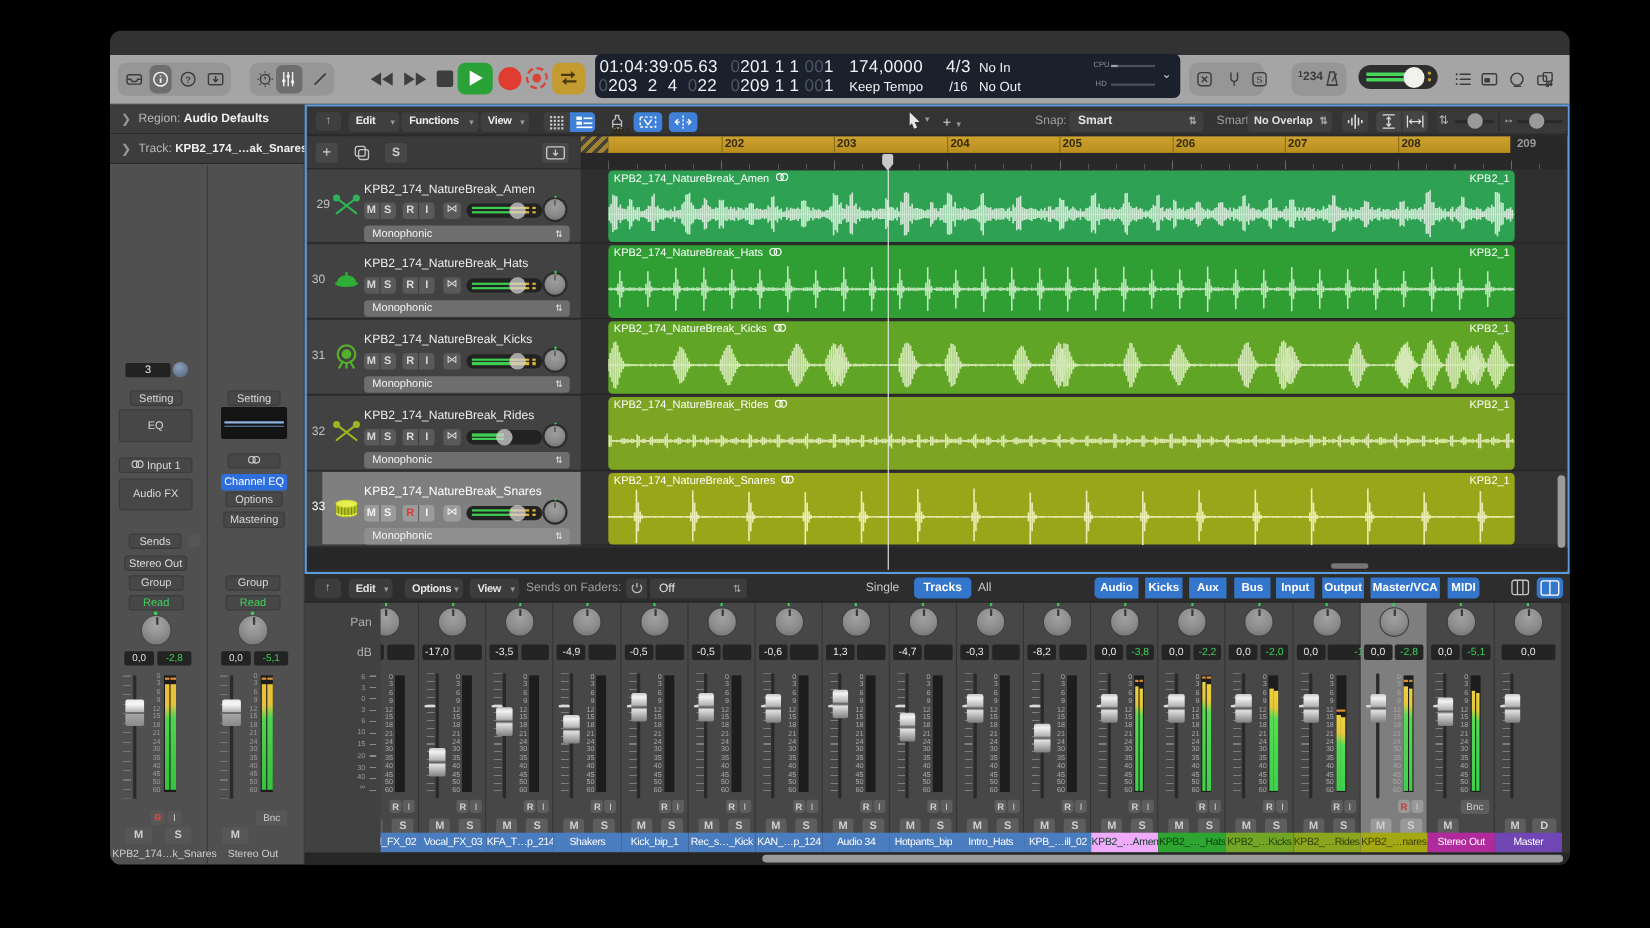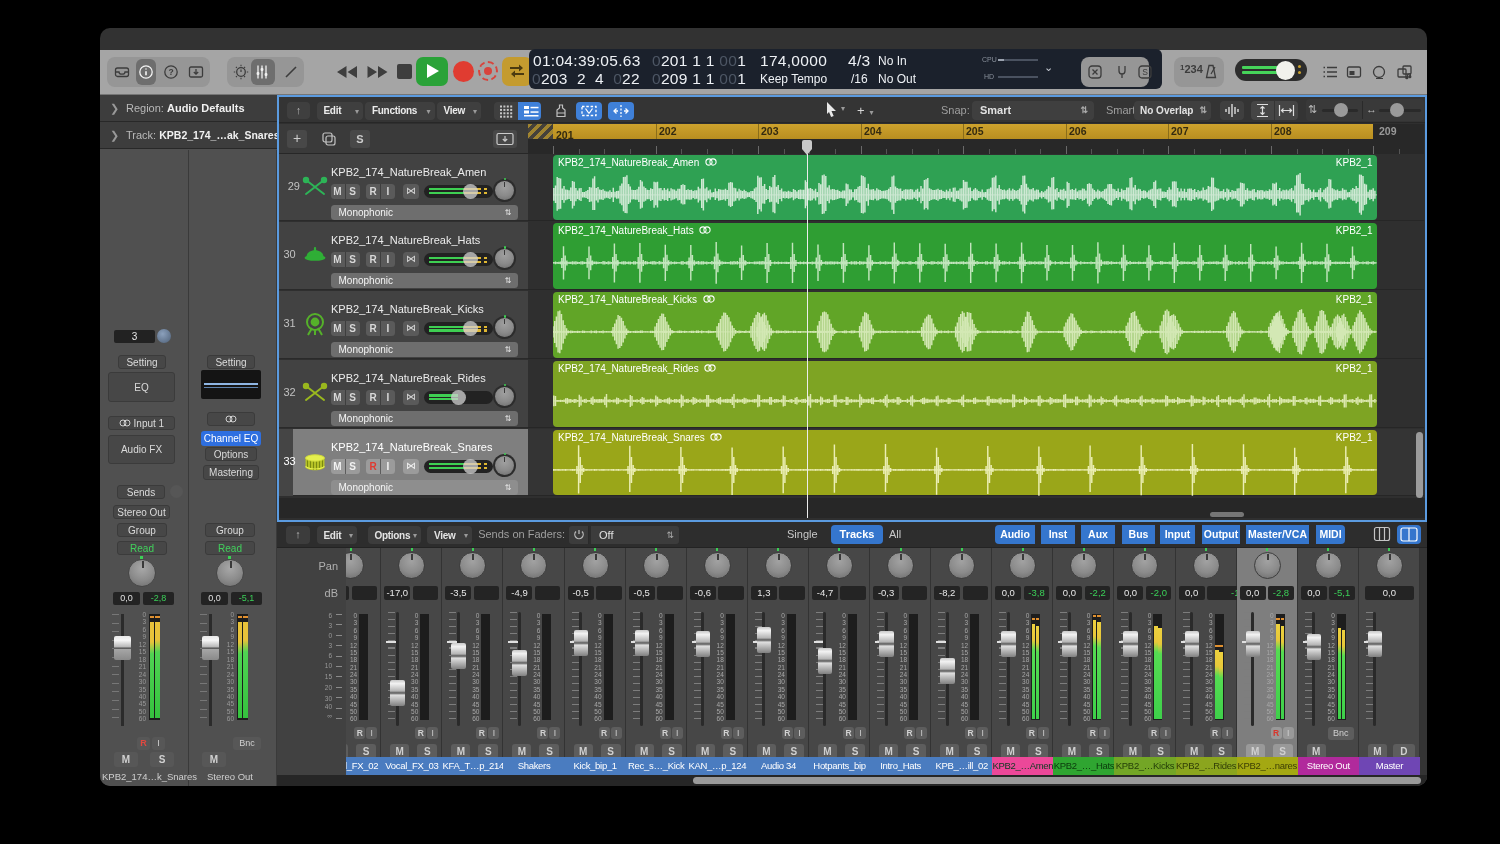--- a/index.html
+++ b/index.html
@@ -12,21 +12,21 @@
 .tl{position:absolute;top:6.5px;width:10px;height:10px;border-radius:50%;}
 #title{position:absolute;top:4px;left:0;width:100%;text-align:center;font-size:10.5px;
 font-weight:700;color:#3a3a3a;letter-spacing:-0.3px;}
 #toolbar{position:absolute;left:0;top:22px;width:100%;height:45px;background:#a5a5a5;
 border-bottom:1px solid #767676;}
 .tgroup{position:absolute;top:7px;height:30px;background:#969696;border-radius:8px;}
 .tseg{position:absolute;top:2px;height:26px;border-radius:6px;}
 .tsel{background:#6e6e6e;}
 .ticon{position:absolute;color:#3c3c3c;}
 
-#lcd{position:absolute;left:429px;top:-1.5px;width:633px;height:40px;background:#1b212c;
+#lcd{position:absolute;left:441px;top:-1.5px;width:532px;height:40px;background:#1b212c;
 border-radius:6px;color:#eef1f5;}
 .lcdbig{position:absolute;font-size:15.5px;font-weight:400;letter-spacing:0.3px;white-space:pre;}
 .lcdsm{position:absolute;font-size:12px;font-weight:400;white-space:pre;}
 .dim{color:#4d5664;}
 
 #inspector{position:absolute;left:0;top:67px;width:177px;height:691px;background:#505050;}
 .insphdr{position:absolute;left:0;width:177px;height:27px;background:#3d3d3d;
 border-bottom:1px solid #282828;color:#b9b9b9;font-size:11px;white-space:nowrap;overflow:hidden;}
 .ibtn{position:absolute;background:#474747;border-radius:3px;color:#dadada;font-size:10px;
 text-align:center;border:1px solid #3b3b3b;}
@@ -331,21 +331,21 @@
           <rect x="8" y="6" width="9" height="9" rx="2"></rect>
         </svg></div>
 <div class="abs" style="left:71px;top:33px;width:20px;height:18px;background:#484848;border-radius:3px;color:#ccc;font-size:11px;font-weight:700;text-align:center;line-height:18px;">S</div>
 <div class="abs" style="left:214px;top:33px;width:24px;height:18px;background:#484848;border-radius:3px;"><svg width="24" height="18" viewBox="0 0 24 18" fill="none" stroke="#ccc" stroke-width="1.2">
           <rect x="4" y="3.5" width="16" height="11" rx="1.5"></rect>
           <path d="M12 6v5M9.8 9l2.2 2.2L14.2 9"></path>
         </svg></div>
 <div class="abs" style="left:249px;top:27px;width:896px;height:30px;background:#282828;"></div>
 <div class="abs" style="left:249px;top:27px;width:25px;height:15px;background:repeating-linear-gradient(135deg,#a08430 0,#a08430 3.5px,#45413a 3.5px,#45413a 7px);"></div>
 <div class="abs" style="left:274px;top:27px;width:820px;height:15px;background:linear-gradient(180deg,#cda22d,#b88e20);"></div>
-<div class="abs" style="left:277px;top:32px;font-size:10.5px;font-weight:700;color:#332a10;">201</div>
+<div class="abs" style="left:277px;top:17px;font-size:10.5px;font-weight:700;color:#332a10;">201</div>
 <div class="abs" style="left:380px;top:28px;font-size:10.5px;font-weight:700;color:#332a10;">202</div>
 <div class="abs" style="left:377px;top:27px;width:1px;height:15px;background:#8a6d1a;"></div>
 <div class="abs" style="left:482px;top:28px;font-size:10.5px;font-weight:700;color:#332a10;">203</div>
 <div class="abs" style="left:479px;top:27px;width:1px;height:15px;background:#8a6d1a;"></div>
 <div class="abs" style="left:585px;top:28px;font-size:10.5px;font-weight:700;color:#332a10;">204</div>
 <div class="abs" style="left:582px;top:27px;width:1px;height:15px;background:#8a6d1a;"></div>
 <div class="abs" style="left:687px;top:28px;font-size:10.5px;font-weight:700;color:#332a10;">205</div>
 <div class="abs" style="left:684px;top:27px;width:1px;height:15px;background:#8a6d1a;"></div>
 <div class="abs" style="left:790px;top:28px;font-size:10.5px;font-weight:700;color:#332a10;">206</div>
 <div class="abs" style="left:787px;top:27px;width:1px;height:15px;background:#8a6d1a;"></div>
@@ -612,21 +612,21 @@
 <div class="mtext" style="left:201px;top:6px;width:87px;text-align:right;color:#9f9f9f;">Sends on Faders:</div>
 <div class="abs" style="left:292px;top:4px;width:20px;height:18px;background:#3c3c3c;border-radius:3px 0 0 3px;border-right:1px solid #2a2a2a;"><svg width="20" height="18" viewBox="0 0 20 18" fill="none" stroke="#b8b8b8" stroke-width="1.3">
           <path d="M10 4v4"></path>
           <path d="M7 5.5a4.2 4.2 0 1 0 6 0"></path>
         </svg></div>
 <div class="abs" style="left:314px;top:4px;width:88px;height:18px;background:#3c3c3c;border-radius:0 3px 3px 0;color:#e0e0e0;font-size:11px;line-height:18px;"><span style="margin-left:8px;">Off</span><span class="abs" style="right:5px;top:0;font-size:9px;color:#aaa;">⇅</span></div>
 <div class="mtext" style="left:510px;top:6px;color:#c8c8c8;">Single</div>
 <div class="abs" style="left:554px;top:3px;width:52px;height:19px;background:#3576cd;border-radius:4px;color:#fff;font-size:11px;font-weight:700;text-align:center;line-height:19px;">Tracks</div>
 <div class="mtext" style="left:612px;top:6px;color:#c8c8c8;">All</div>
 <div class="abs" style="left:718px;top:3px;width:40px;height:19px;background:#3576cd;border-radius:4px 0 0 4px;color:#fff;font-size:10.5px;font-weight:700;text-align:center;line-height:19px;">Audio</div>
-<div class="abs" style="left:764px;top:3px;width:34px;height:19px;background:#3576cd;color:#fff;font-size:10.5px;font-weight:700;text-align:center;line-height:19px;">Inst</div>
+<div class="abs" style="left:764px;top:3px;width:34px;height:19px;background:#3576cd;color:#fff;font-size:10.5px;font-weight:700;text-align:center;line-height:19px;">Kicks</div>
 <div class="abs" style="left:804px;top:3px;width:34px;height:19px;background:#3576cd;color:#fff;font-size:10.5px;font-weight:700;text-align:center;line-height:19px;">Aux</div>
 <div class="abs" style="left:845px;top:3px;width:33px;height:19px;background:#3576cd;color:#fff;font-size:10.5px;font-weight:700;text-align:center;line-height:19px;">Bus</div>
 <div class="abs" style="left:883px;top:3px;width:35px;height:19px;background:#3576cd;color:#fff;font-size:10.5px;font-weight:700;text-align:center;line-height:19px;">Input</div>
 <div class="abs" style="left:925px;top:3px;width:38px;height:19px;background:#3576cd;color:#fff;font-size:10.5px;font-weight:700;text-align:center;line-height:19px;">Output</div>
 <div class="abs" style="left:969px;top:3px;width:63px;height:19px;background:#3576cd;color:#fff;font-size:10.5px;font-weight:700;text-align:center;line-height:19px;">Master/VCA</div>
 <div class="abs" style="left:1039px;top:3px;width:29px;height:19px;background:#3576cd;border-radius:0 4px 4px 0;color:#fff;font-size:10.5px;font-weight:700;text-align:center;line-height:19px;">MIDI</div>
 <div class="abs" style="left:1095px;top:3px;width:20px;height:18px;"><svg width="20" height="18" viewBox="0 0 20 18" fill="none" stroke="#c5c5c5" stroke-width="1.2">
           <rect x="2.5" y="2.5" width="15" height="13" rx="2"></rect>
           <path d="M7.5 2.5v13M12.5 2.5v13"></path>
         </svg></div>
@@ -870,21 +870,21 @@
 <div class="abs" style="left:24px;top:64px;width:13px;font-size:6.5px;line-height:7.38px;color:#a8a8a8;text-align:right;">0<br>3<br>6<br>9<br>12<br>15<br>18<br>21<br>24<br>30<br>35<br>40<br>45<br>50<br>60</div>
 <div class="abs" style="left:39px;top:66px;width:9px;height:106px;background:#1d1d1d;"></div>
 <div class="abs" style="left:39.8px;top:76px;width:3.3px;height:94.5px;background:linear-gradient(180deg,#edd13e 0,#e8c83a 16px,#55dc52 26px,#3ed04a 100%);"></div>
 <div class="abs" style="left:43.9px;top:78px;width:3.3px;height:92.5px;background:linear-gradient(180deg,#edd13e 0,#e8c83a 16px,#55dc52 26px,#3ed04a 100%);"></div>
 <div class="abs" style="left:39.8px;top:70px;width:3.3px;height:1.8px;background:#e09030;"></div>
 <div class="abs" style="left:43.9px;top:70px;width:3.3px;height:1.8px;background:#e09030;"></div>
 <div class="mbtn" style="left:34px;top:179px;width:11px;height:12px;font-size:8.5px;font-weight:700;line-height:12px;background:#5d5d5d;color:#d0d0d0;">R</div>
 <div class="mbtn" style="left:46px;top:179px;width:11px;height:12px;font-size:8.5px;line-height:12px;background:#5d5d5d;">I</div>
 <div class="mbtn" style="left:9px;top:196px;width:19px;height:15px;font-size:10px;font-weight:700;line-height:15px;background:#5d5d5d;">M</div>
 <div class="mbtn" style="left:36px;top:196px;width:20px;height:15px;font-size:10px;font-weight:700;line-height:15px;background:#5d5d5d;">S</div>
-<div class="abs" style="left:0;top:209px;width:61.1px;height:18px;background:#ec4899;color:#0a3b20;font-size:9.5px;letter-spacing:-0.3px;text-align:center;line-height:18px;white-space:nowrap;overflow:hidden;box-sizing:border-box;">KPB2_…Amen</div>
+<div class="abs" style="left:0;top:209px;width:61.1px;height:18px;background:#f0abfc;color:#0a3b20;font-size:9.5px;letter-spacing:-0.3px;text-align:center;line-height:18px;white-space:nowrap;overflow:hidden;box-sizing:border-box;">KPB2_…Amen</div>
 </div>
 <div class="abs" style="left:707.0px;top:0;width:61.1px;height:227px;background:#474747;border-right:1px solid #333;">
 <div class="abs" style="left:17px;top:4px;width:27px;height:27px;border-radius:50%;background:radial-gradient(circle at 50% 32%,#a2a2a2,#8b8b8b 55%,#686868);border:1px solid #3e3e3e;">
             <div class="abs" style="left:12px;top:1px;width:2px;height:6px;background:#3a3a3a;"></div>
           </div>
 <div class="abs" style="left:29.5px;top:0px;width:2px;height:3px;background:#3bcf55;"></div>
 <div class="abs" style="left:3px;top:38px;width:26px;height:14px;background:#242424;border-radius:2px;color:#e8e8e8;font-size:9.5px;text-align:center;line-height:14px;">0,0</div>
 <div class="abs" style="left:31.5px;top:38px;width:25.5px;height:14px;background:#242424;border-radius:2px;color:#3bd058;font-size:9.5px;text-align:center;line-height:14px;">-2,2</div>
 <div class="abs" style="left:7px;top:64px;width:7px;height:112px;background:repeating-linear-gradient(180deg,#7d7d7d 0,#7d7d7d 1px,transparent 1px,transparent 7.1px);"></div>
 <div class="abs" style="left:5px;top:92.5px;width:10px;height:2px;background:#e0e0e0;"></div>

